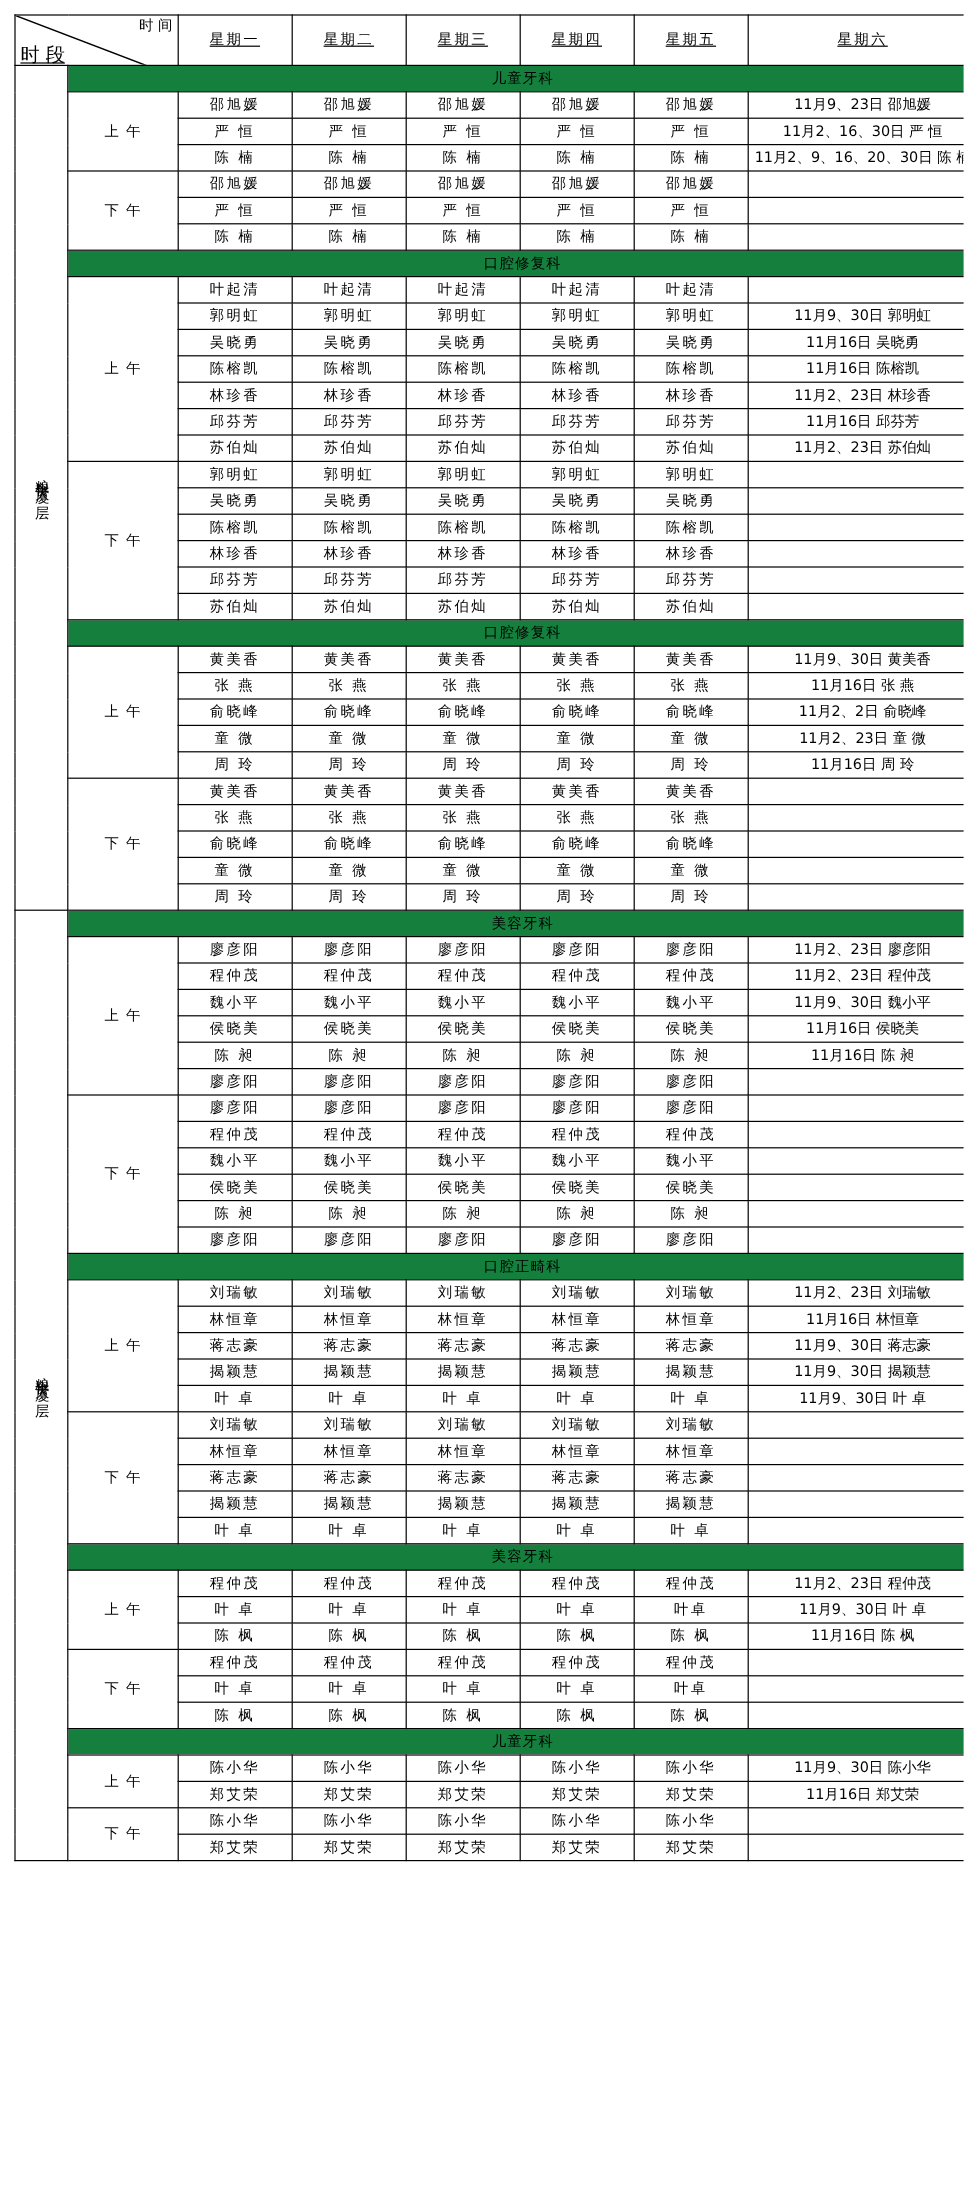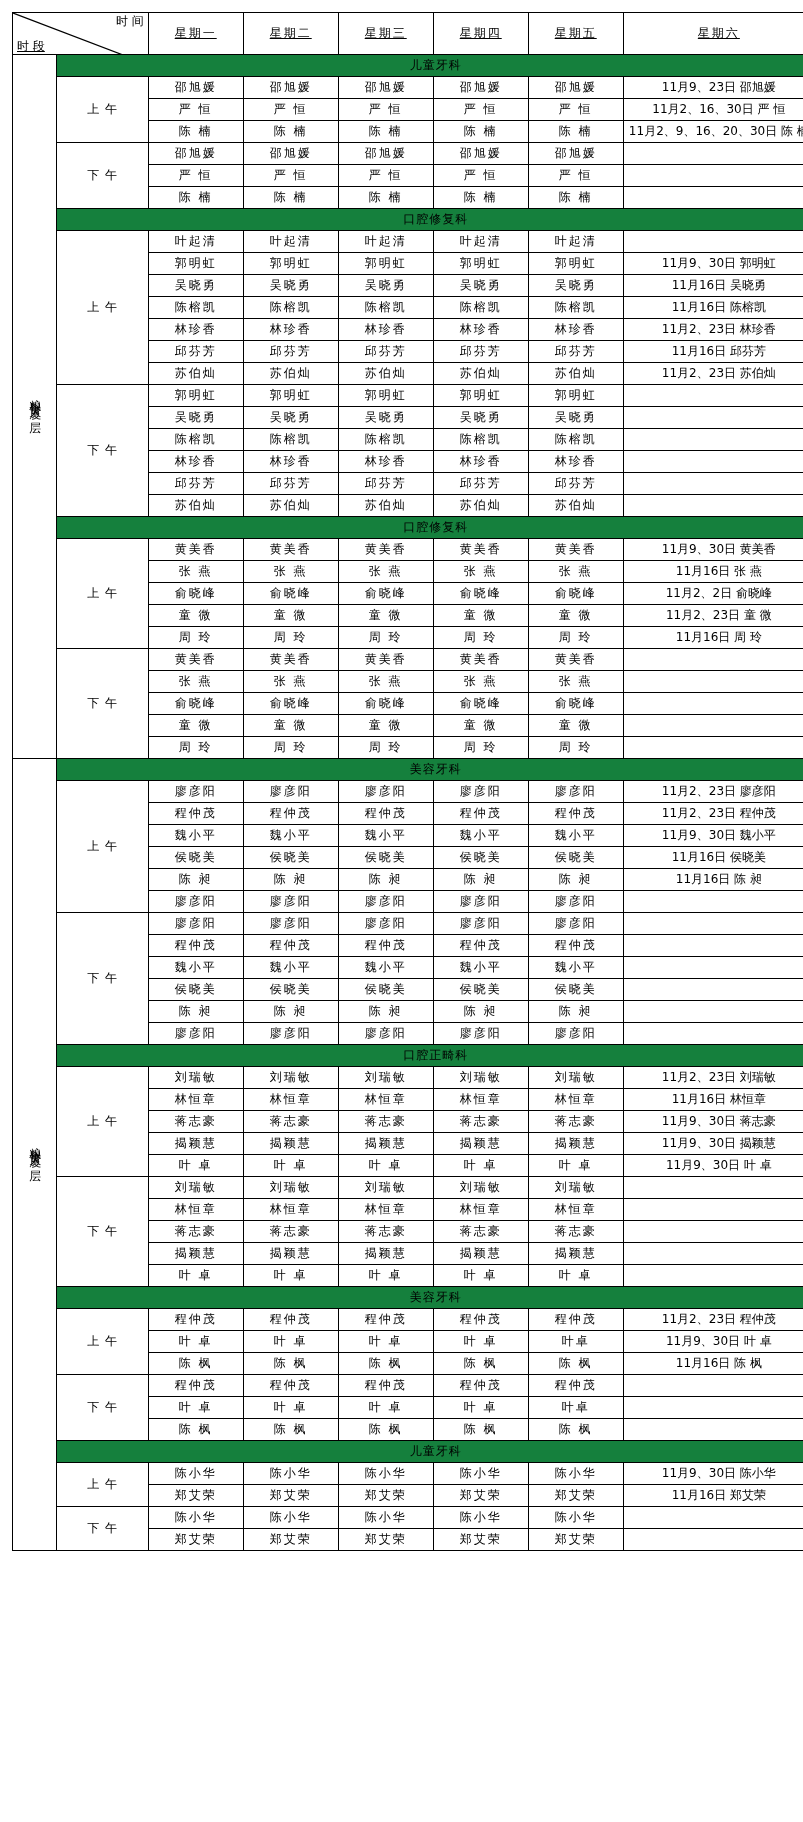--- a/index.html
+++ b/index.html
@@ -43,21 +43,21 @@
   }
   .corner .lbl-time {
     position: absolute;
     right: 4px; top: 1px;
     font-size: 12px;
     line-height: 14px;
   }
   .corner .lbl-slot {
     position: absolute;
     left: 4px; bottom: 1px;
-    font-size: 12px;
+    font-size: 16px;
     line-height: 14px;
     text-decoration: underline;
   }
   .dept {
     background: #15803d;
     font-size: 13px;
     letter-spacing: 1px;
   }
   .floor {
     letter-spacing: 2px;

